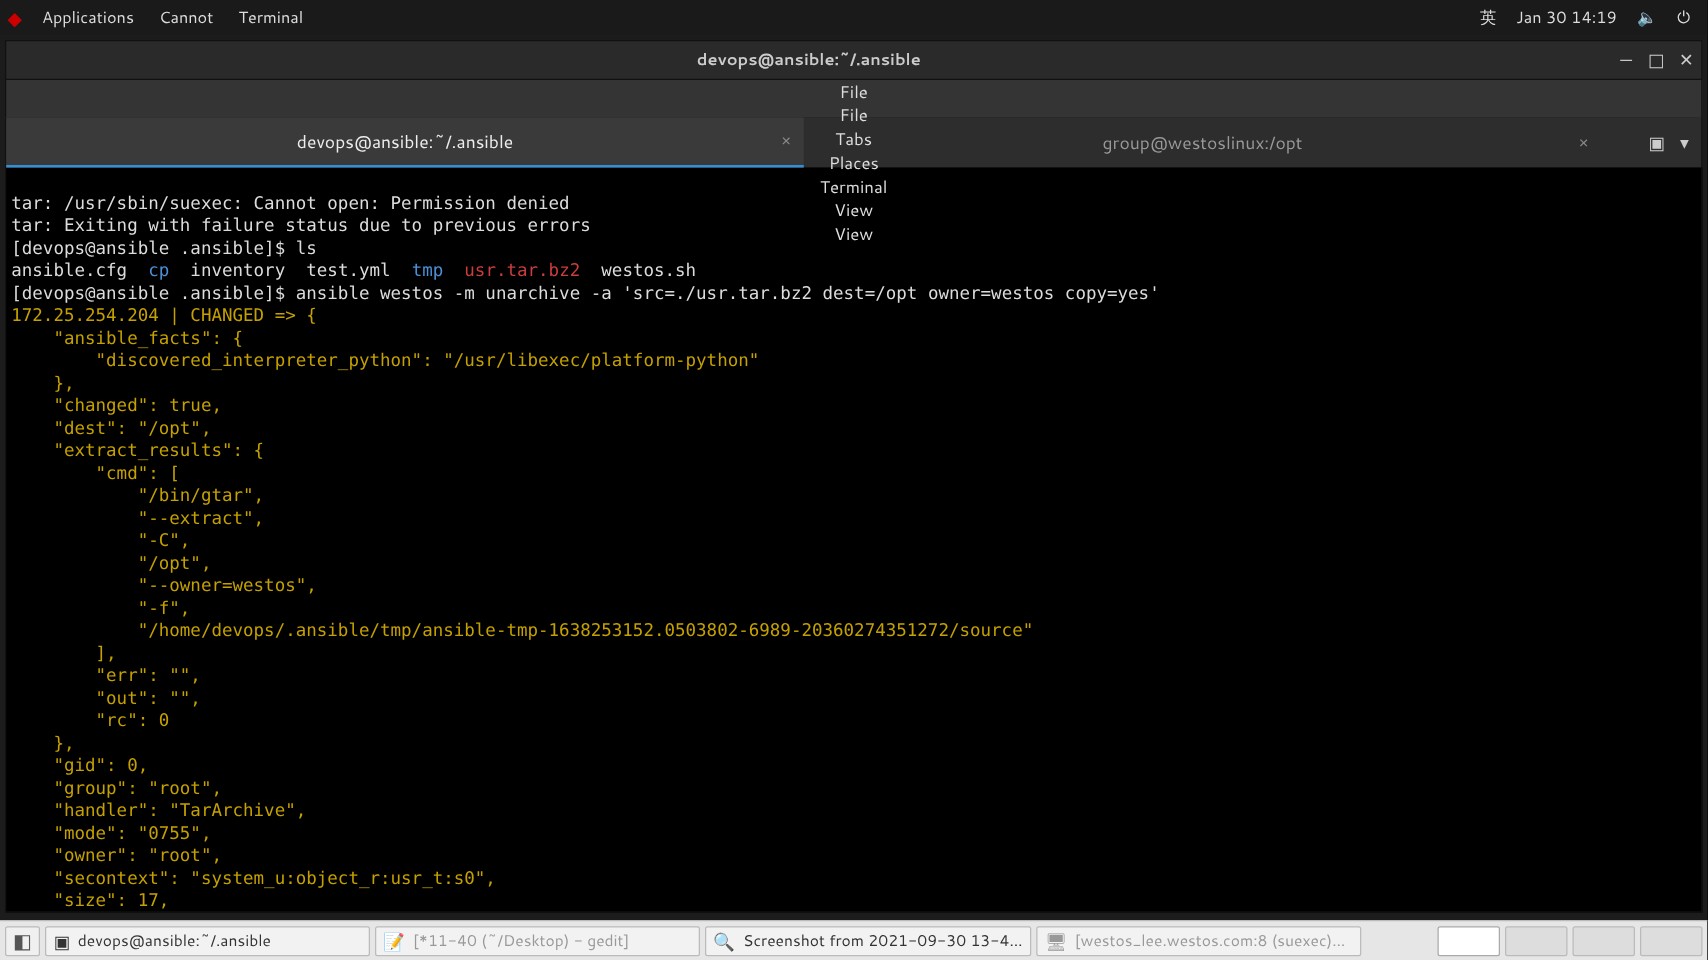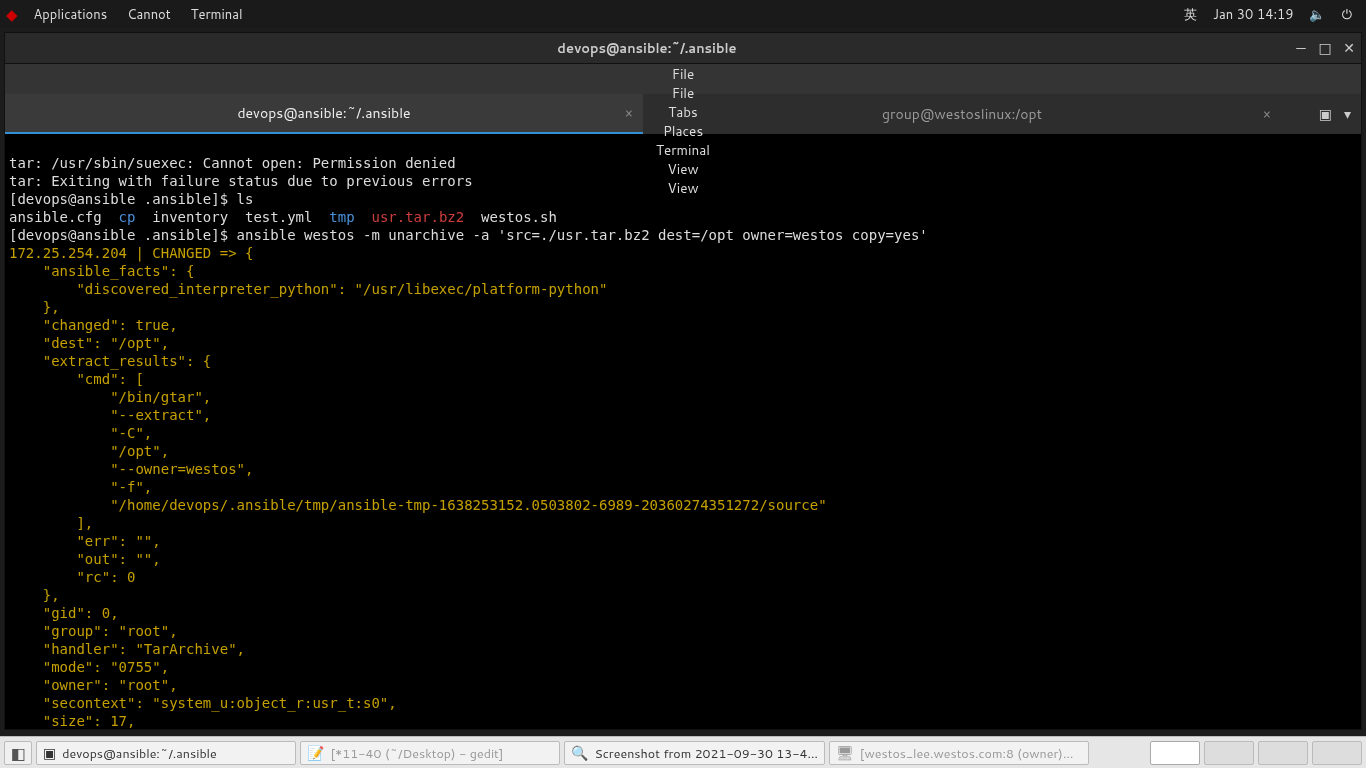--- a/index.html
+++ b/index.html
@@ -250,20 +250,20 @@
   <div class="taskbtn inactive">
     <span class="ticon">📝</span>
     <span>[*11-40 (~/Desktop) - gedit]</span>
   </div>
   <div class="taskbtn">
     <span class="ticon">🔍</span>
     <span>Screenshot from 2021-09-30 13-4…</span>
   </div>
   <div class="taskbtn inactive">
     <span class="ticon">🖥</span>
-    <span>[westos_lee.westos.com:8 (owner)…</span>
+    <span>[westos_lee.westos.com:8 (suexec)…</span>
   </div>
   <div class="spacer2"></div>
   <div class="traybox"></div>
   <div class="graybox"></div>
   <div class="graybox"></div>
   <div class="graybox"></div>
 </div>
 
 </body></html>

